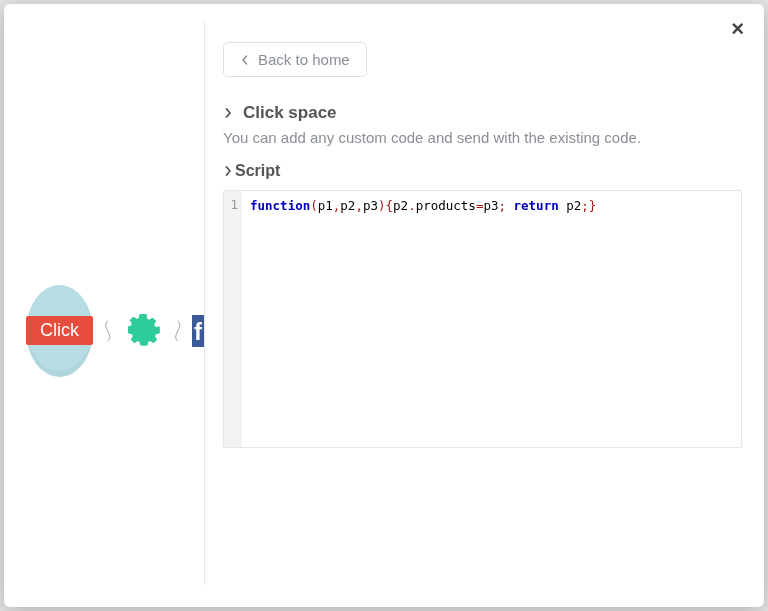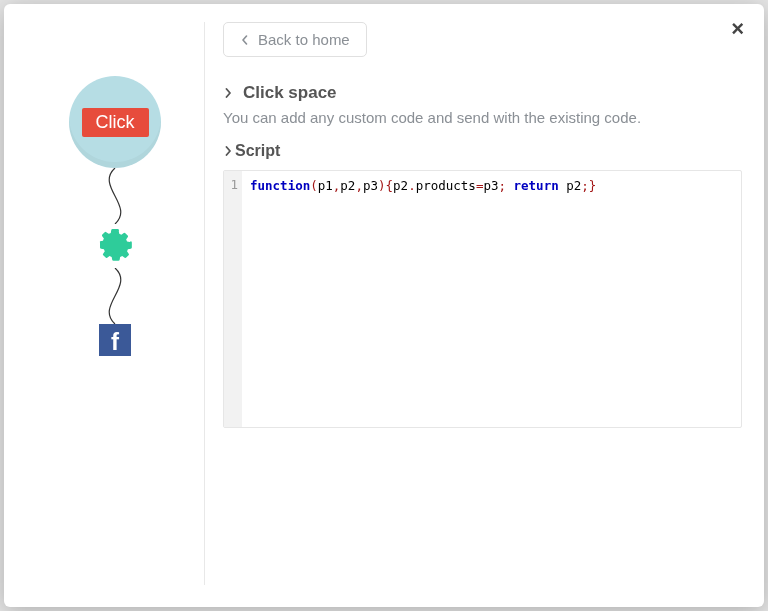--- a/index.html
+++ b/index.html
@@ -10,21 +10,21 @@
     box-shadow: 0 4px 24px rgba(0,0,0,.25);
     padding: 18px 22px 22px 22px;
   }
   .close-x {
     position:absolute; top:14px; right:20px; cursor:pointer;
     color:#444; font-size:22px; font-weight:700; line-height:1;
   }
   .content { display:flex; height:100%; }
   .left {
     width:178px; flex:none; padding-top:54px;
-    display:flex; flex-direction:column; align-items:center;
+    display:flex; flex-direction:row; align-items:center;
   }
   .divider {
     width:1px; background:#e8e8e8; margin:0 10px 0 0; flex:none;
     height:100%;
   }
   .right { flex:1; padding-left:8px; }
 
   
   .click-node {
     width:92px; height:92px; border-radius:50%;
@@ -43,21 +43,21 @@
     width:32px; height:32px; background:#3b5998; display:flex;
     align-items:center; justify-content:center;
   }
   .fb span { color:#fff; font-weight:700; font-size:24px; font-family: Arial, sans-serif; margin-top:3px;}
 
   
   .back-btn {
     display:inline-flex; align-items:center; gap:8px;
     border:1px solid #e0e0e0; border-radius:5px;
     background:#fff; color:#8a8f95; font-size:15px;
-    padding:8px 16px; cursor:pointer; margin-top:0; margin-bottom:26px;
+    padding:8px 16px; cursor:pointer; margin-top:20px; margin-bottom:26px;
   }
   .section-head {
     display:flex; align-items:center; gap:10px;
     color:#555; font-size:17px; font-weight:600; margin-bottom:6px;
   }
   .section-desc {
     color:#8a8f95; font-size:15px; margin-bottom:16px;
   }
   .script-head {
     display:flex; align-items:center; gap:2px;

